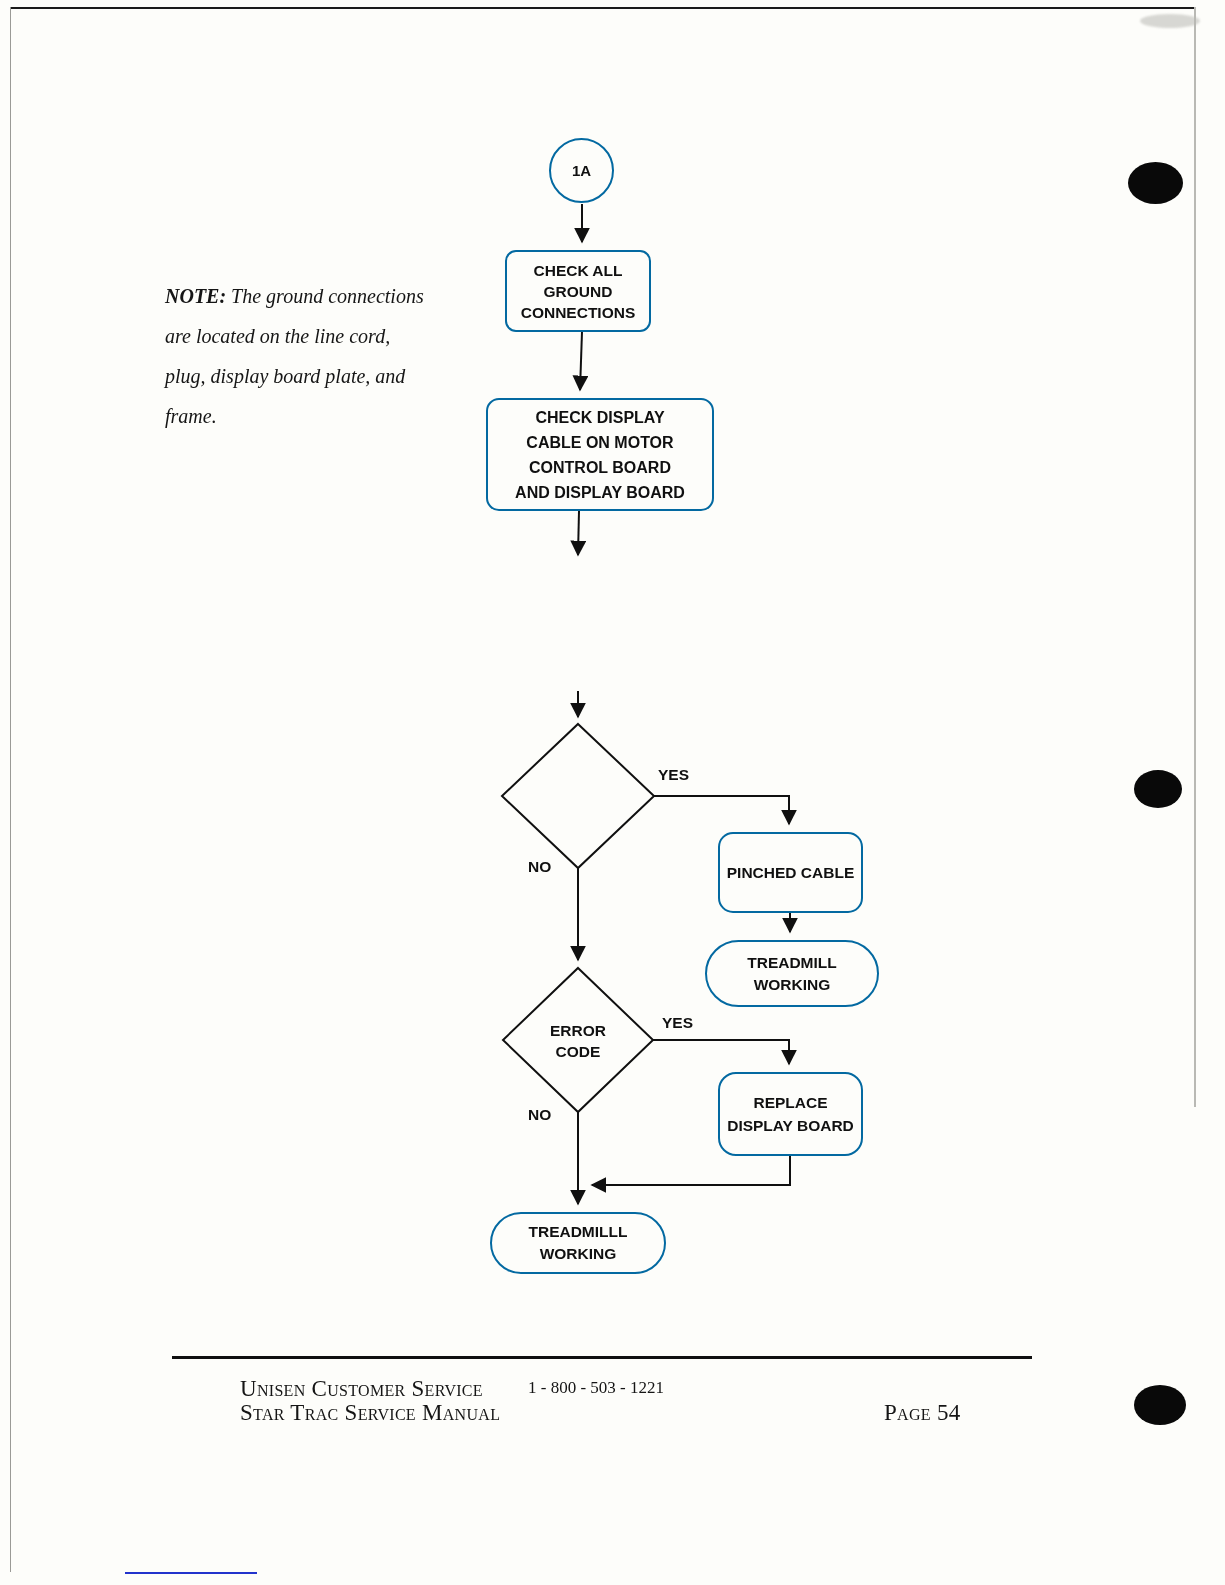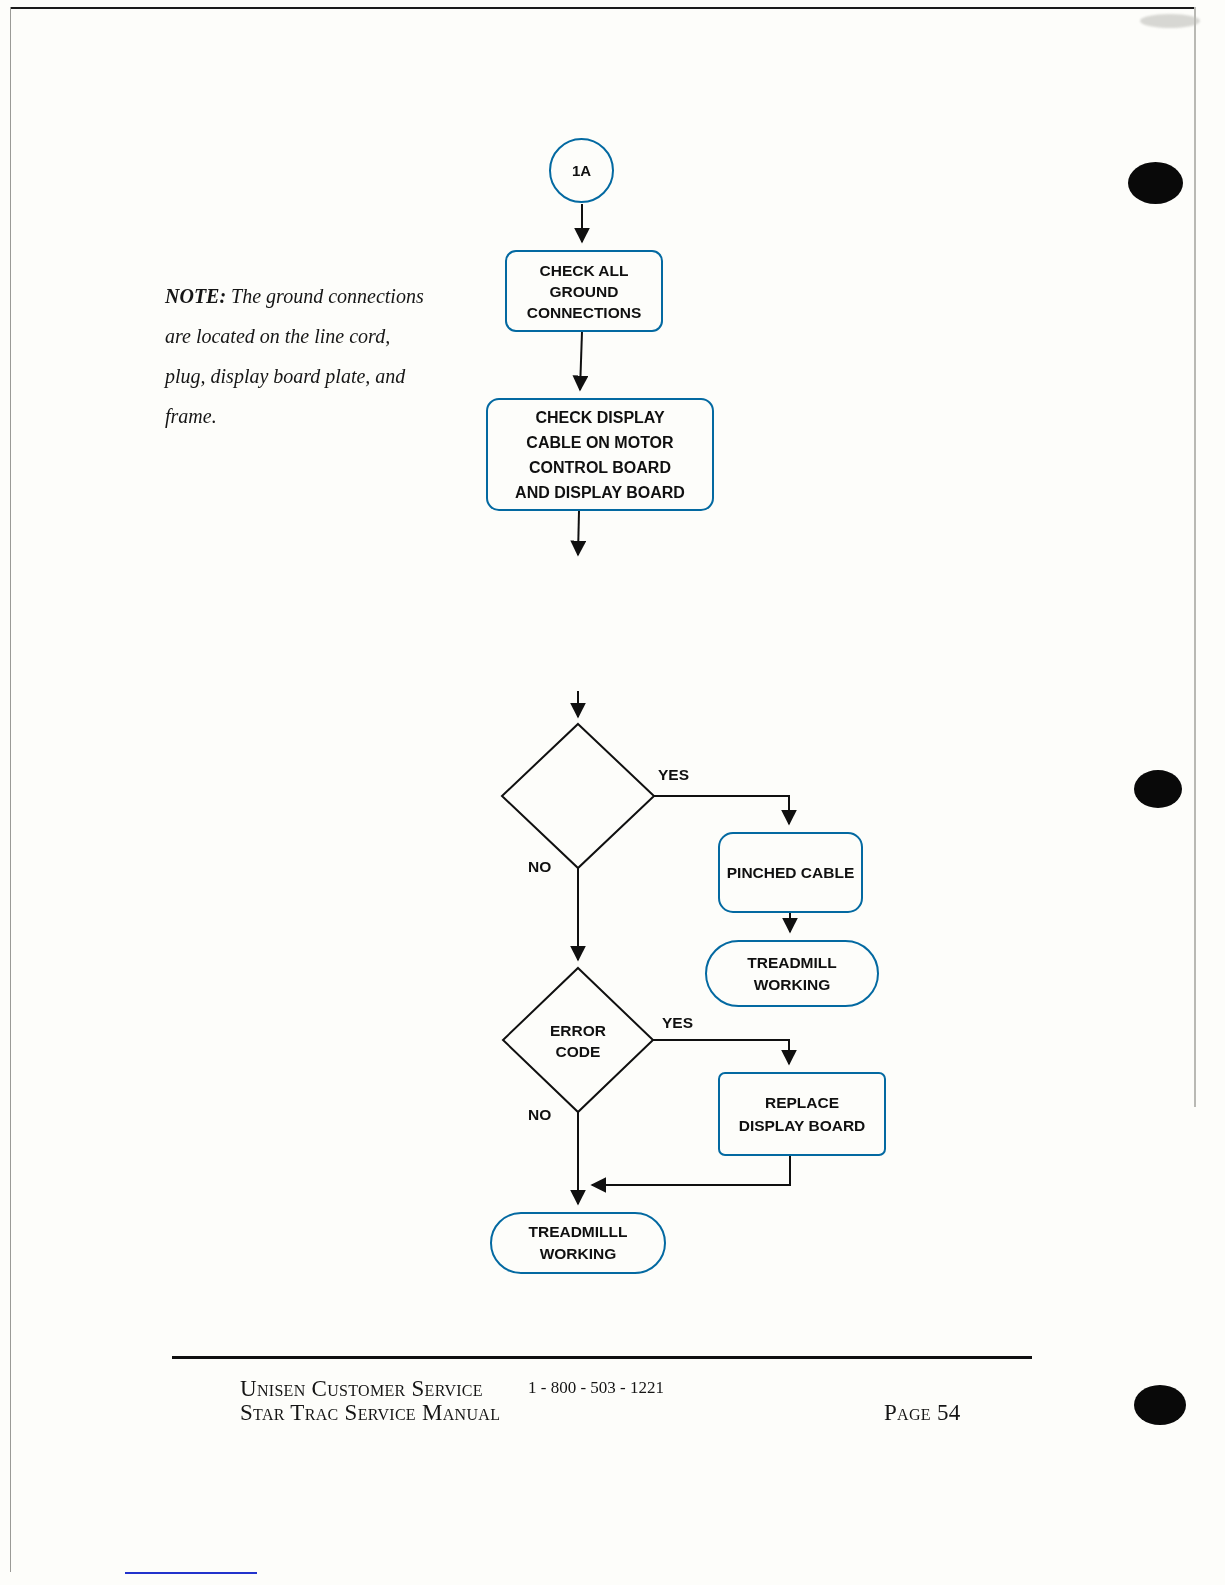--- a/index.html
+++ b/index.html
@@ -28,25 +28,25 @@
     position:absolute; z-index:2;
     box-sizing:border-box;
     background:#fdfdfa;
     border:2px solid #0369a1;
     display:flex; align-items:center; justify-content:center;
     text-align:center;
     font-weight:bold; color:#101010;
     white-space:pre-line;
   }
   .n-circle { border-radius:50%; border-width:2px; font-size:15px; }
-  .n-box1 { left:505px; top:250px; width:158px; height:82px; border-radius:11px; font-size:15.5px; line-height:21px; }
+  .n-box1 { left:505px; top:250px; width:146px; height:82px; border-radius:11px; font-size:15.5px; line-height:21px; }
   .n-box2 { left:486px; top:398px; width:228px; height:113px; border-radius:13px; font-size:16px; line-height:25px; }
   .n-box3 { left:465px; top:563px; width:226px; height:128px; border-radius:20px; font-size:16px; line-height:25px; }
   .n-replace-cable  { left:718px; top:832px;  width:145px; height:81px; border-radius:15px; font-size:15.5px; }
-  .n-replace-board  { left:718px; top:1072px; width:168px; height:84px; border-radius:7px; font-size:15.5px; line-height:23px; }
+  .n-replace-board  { left:718px; top:1072px; width:145px; height:84px; border-radius:18px; font-size:15.5px; line-height:23px; }
   .n-stadium1 { left:705px; top:940px;  width:174px; height:67px; border-radius:34px; font-size:15.5px; line-height:22px; }
   .n-stadium2 { left:490px; top:1212px; width:176px; height:62px; border-radius:31px; font-size:15.5px; line-height:22px; }
 
   .diamond-text {
     position:absolute; z-index:2;
     display:flex; align-items:center; justify-content:center;
     text-align:center; font-weight:bold; color:#101010;
     font-size:15.5px; line-height:21px; white-space:pre-line;
     background:transparent; border:none;
   }

